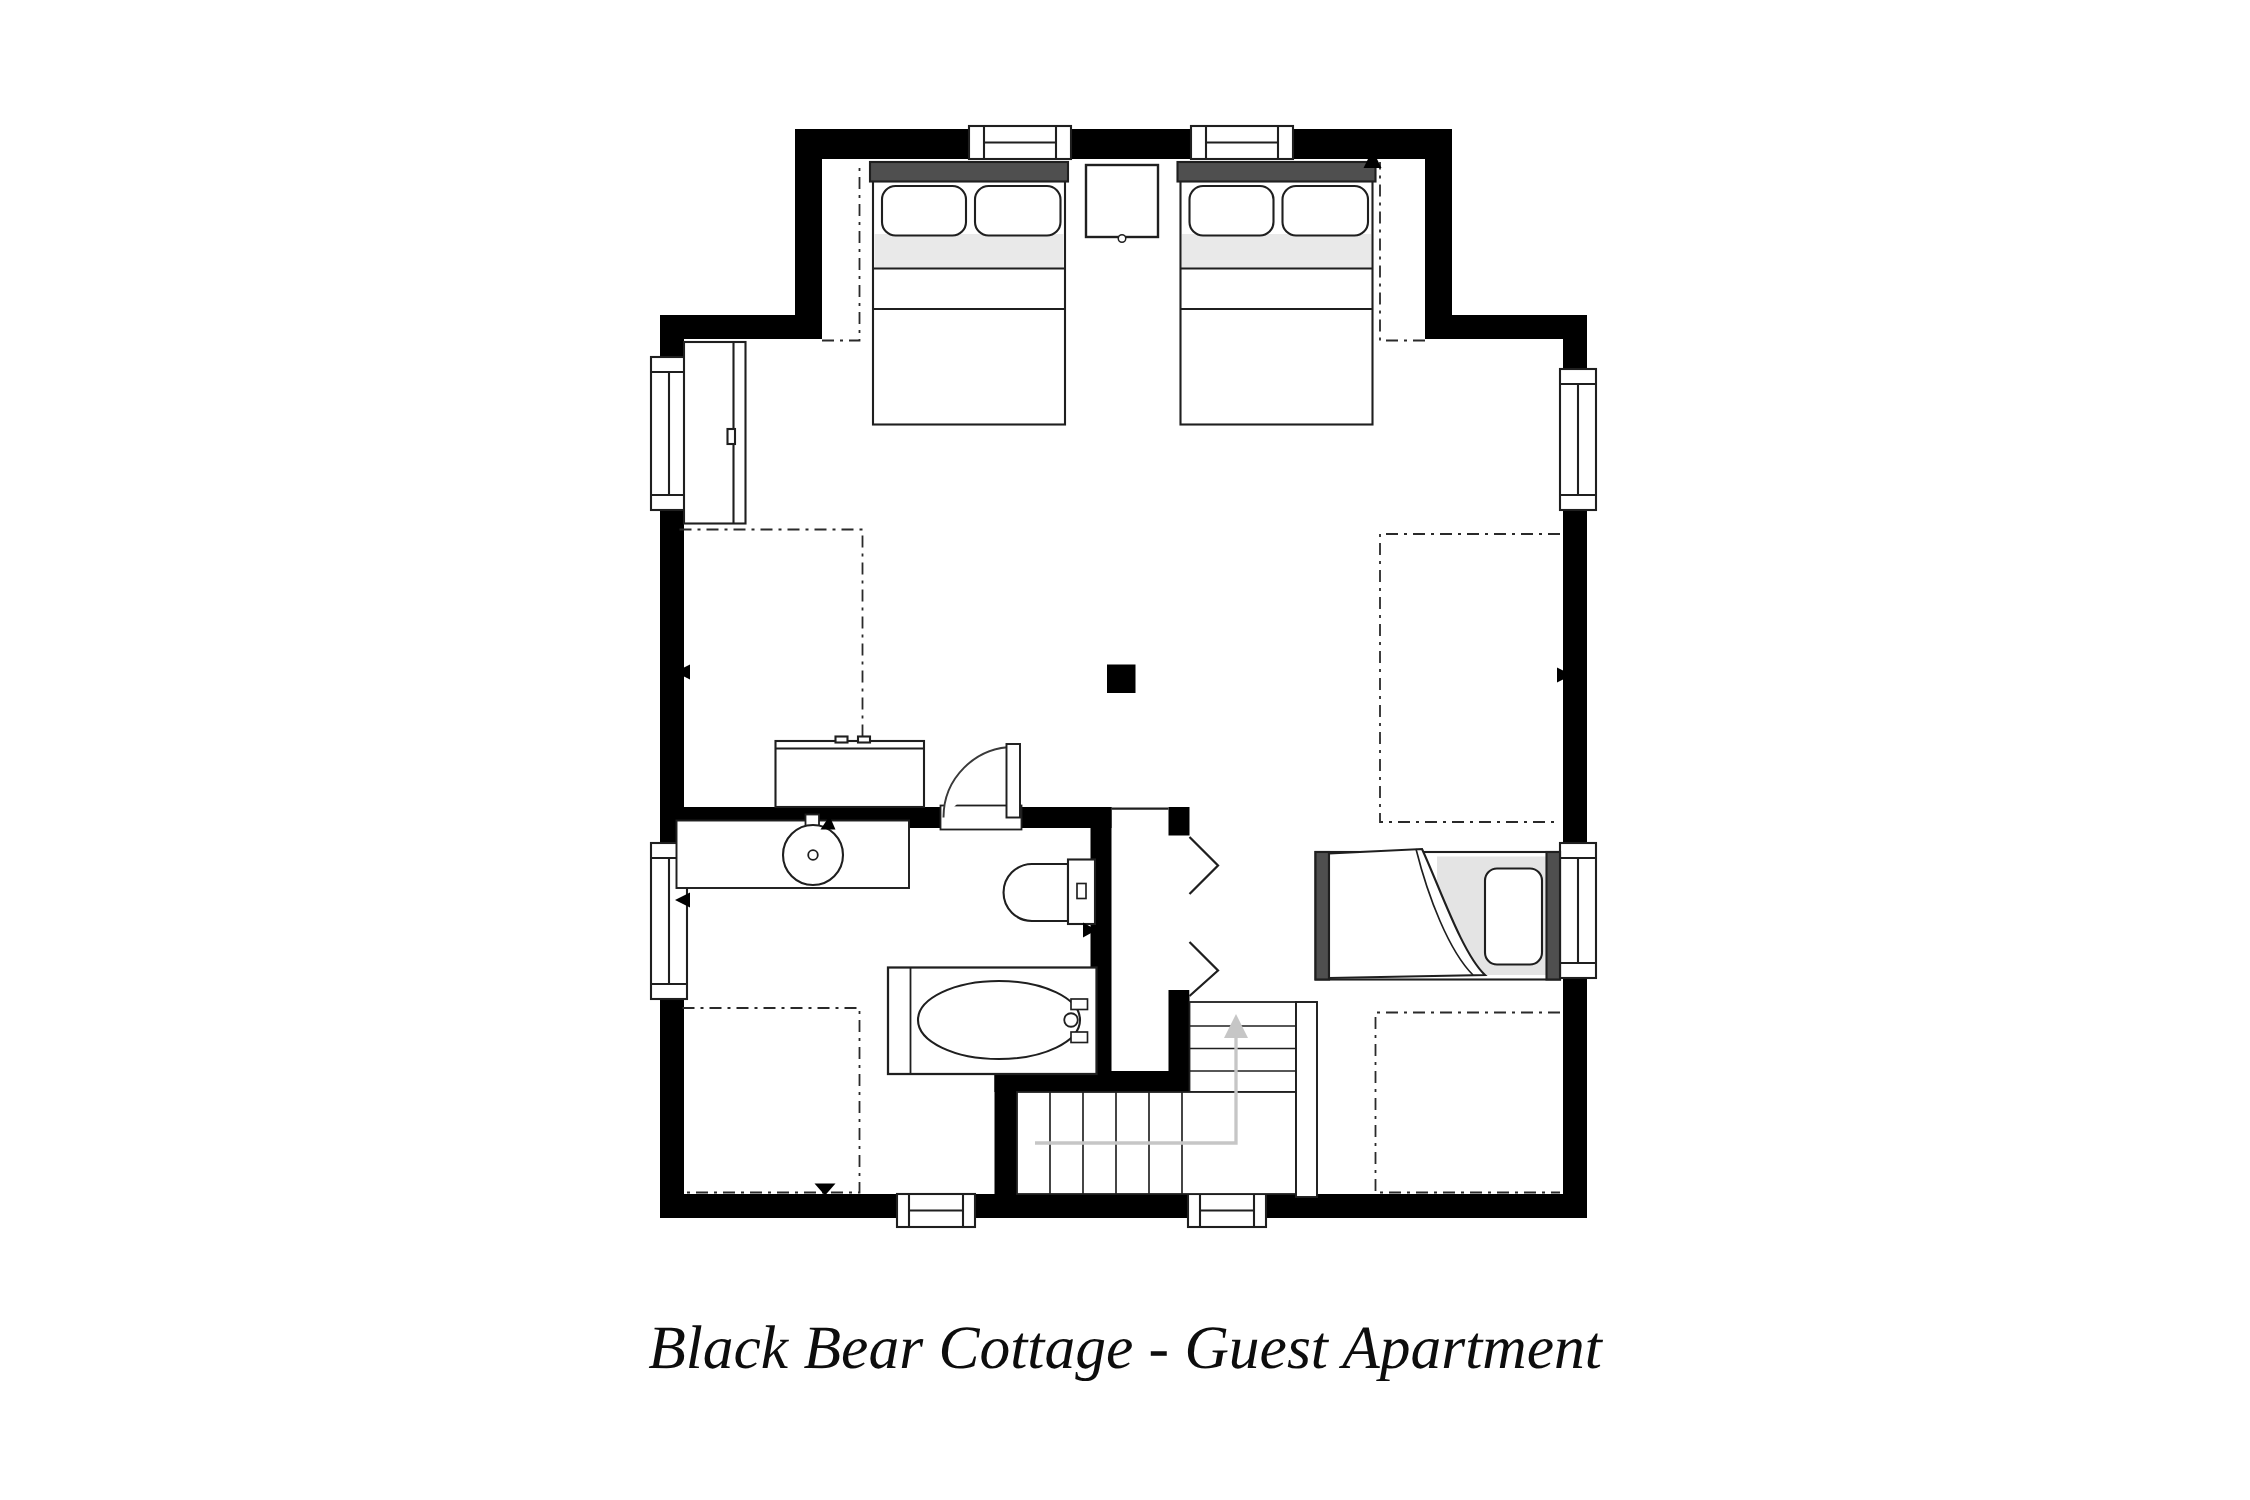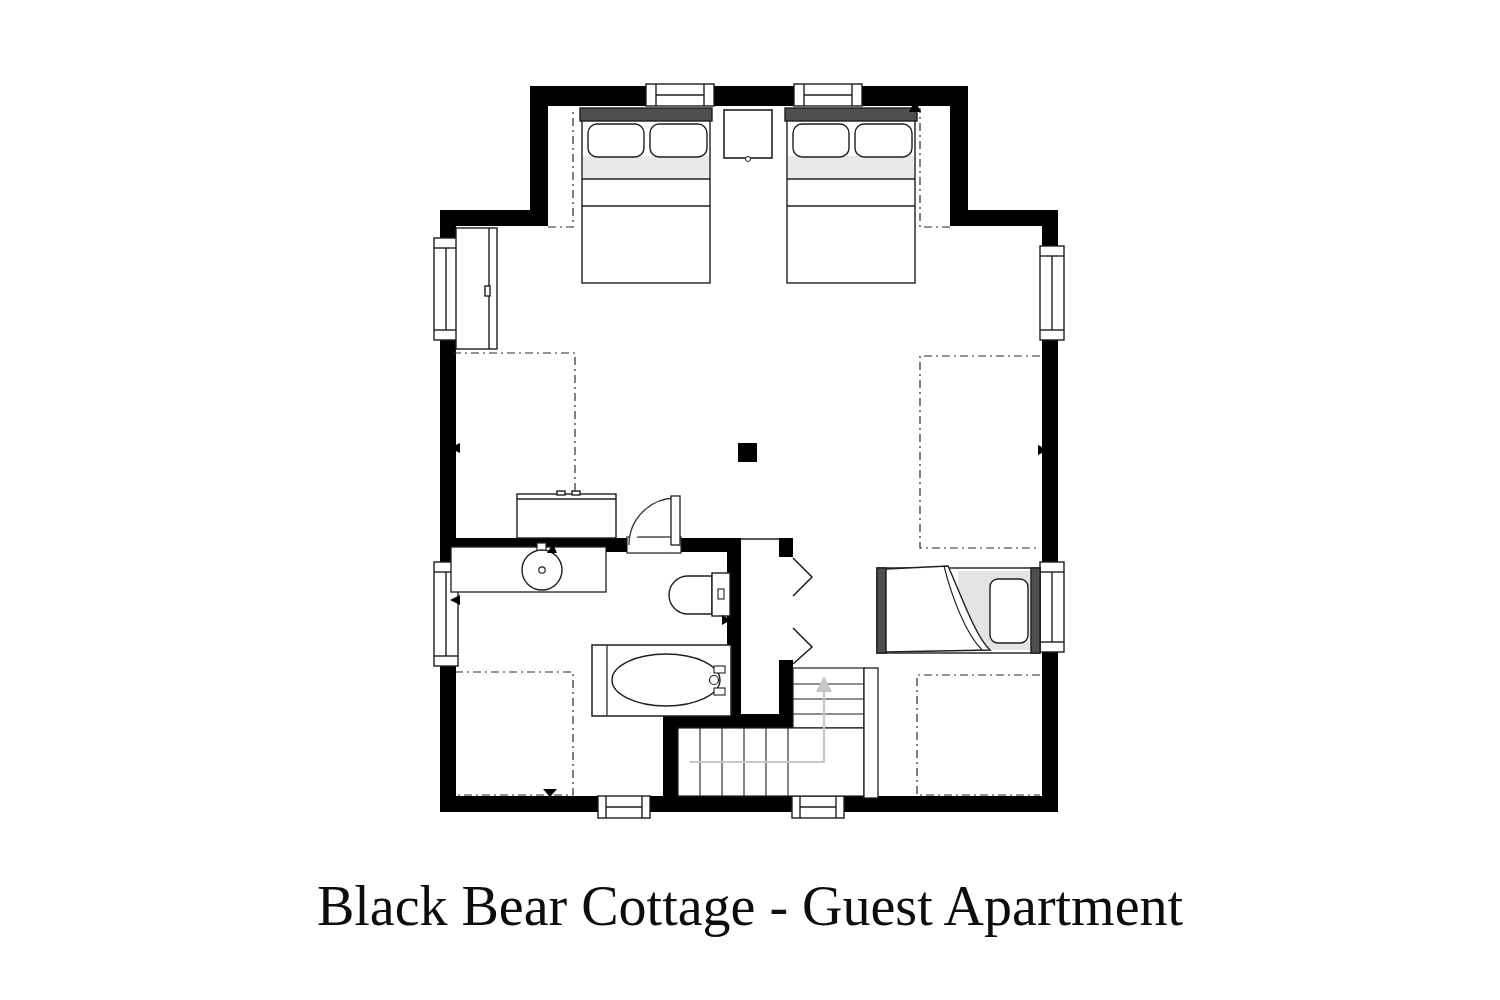--- a/index.html
+++ b/index.html
@@ -1,21 +1,21 @@
 <!DOCTYPE html>
 <html><head>
 <meta charset="utf-8">
 <style>
   html,body{margin:0;padding:0;background:#ffffff;}
   .page{position:relative;width:1500px;height:1000px;background:#ffffff;overflow:hidden;
         font-family:"Liberation Serif", serif;}
   .plan-svg{position:absolute;left:0;top:0;}
   .plan-title{position:absolute;left:0;top:874px;width:1500px;text-align:center;
-        font-size:56px;color:#0d0d0d;letter-spacing:0px;
-        font-family:"Liberation Serif","DejaVu Serif",serif;}
+        font-size:41px;color:#0d0d0d;letter-spacing:0px;
+        font-family:"Liberation Serif","DejaVu Serif",serif;font-style:italic;}
 </style>
 </head>
 <body>
 
 <div class="page">
 
 <svg class="plan-svg" width="1500" height="1000" viewBox="0 0 1500 1000">
 
   <g fill="#000000">
     <rect x="530" y="86" width="438" height="20"></rect>

